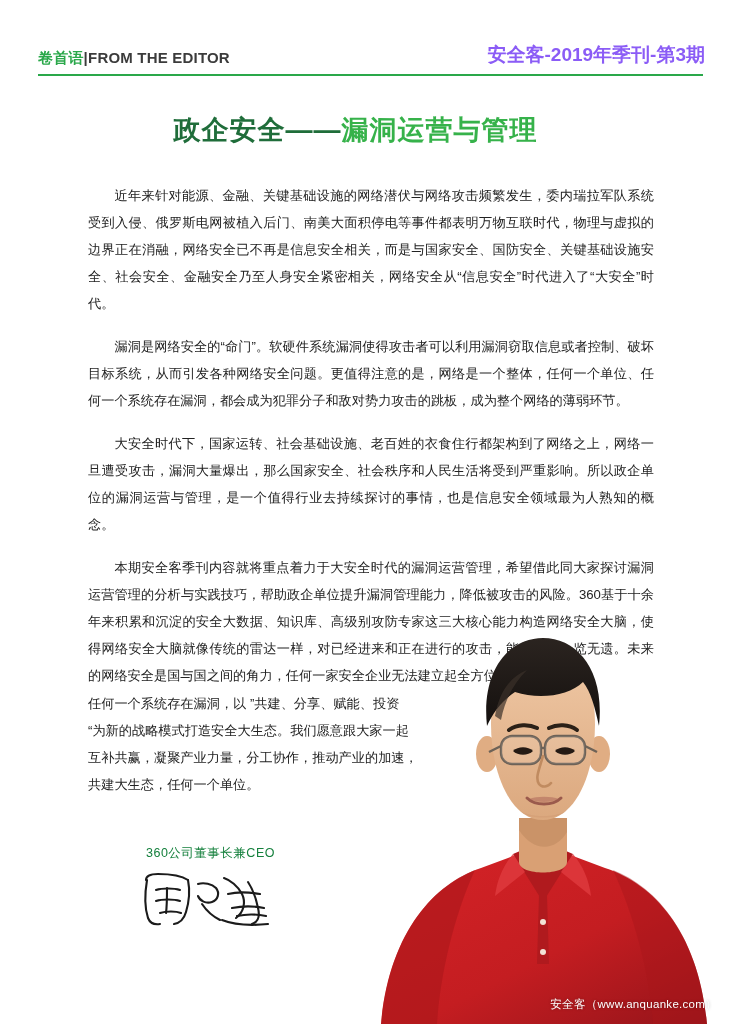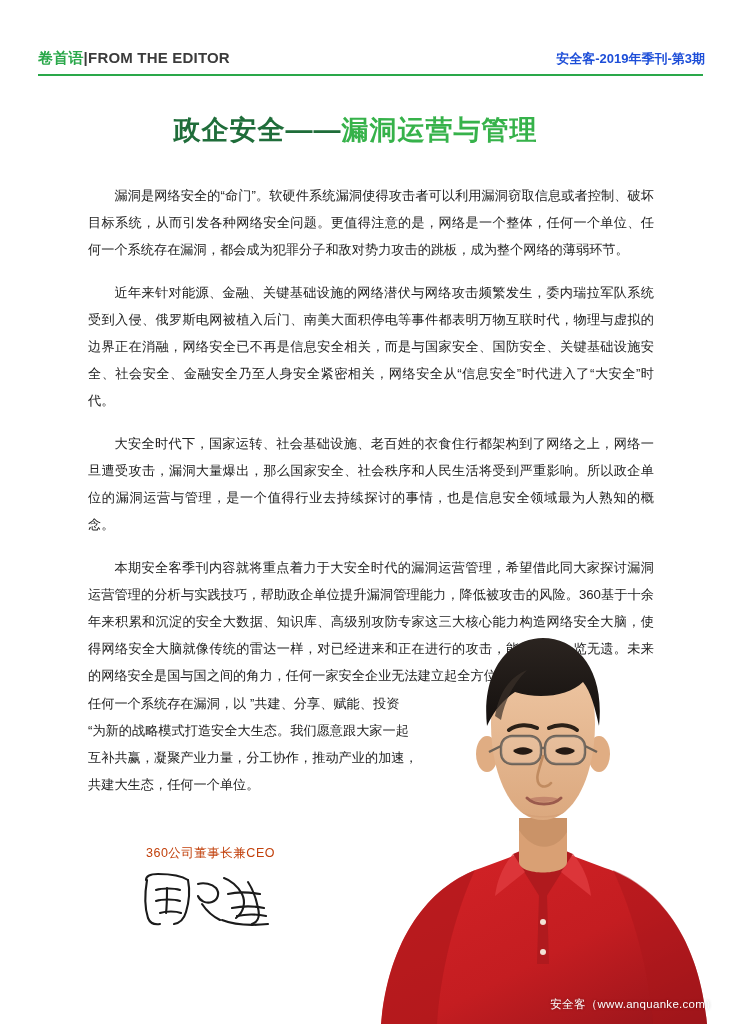--- a/index.html
+++ b/index.html
@@ -30,23 +30,23 @@
   .header-left {
     font-size: 15px;
     font-weight: bold;
     letter-spacing: 0.2px;
     white-space: nowrap;
   }
   .header-left .cn { color: #2aa84a; }
   .header-left .sep { color: #3b3b3b; }
   .header-left .en { color: #3b3b3b; }
   .header-right {
-    font-size: 13px;
+    font-size: 19px;
     font-weight: bold;
-    color: #1d4ed8;
+    color: #8b5cf6;
     white-space: nowrap;
   }
   .header-rule {
     position: absolute;
     left: 38px; top: 74px;
     width: 665px;
     height: 2px;
     background: #2aa84a;
   }
 
@@ -88,21 +88,21 @@
     line-height: 27px;
     color: #222222;
   }
   .tail-lines div { white-space: nowrap; }
 
   
   .sig-title {
     position: absolute;
     left: 146px; top: 845px;
     font-size: 12.5px;
-    color: #c2410c;
+    color: #15803d;
     letter-spacing: 0.5px;
   }
   .sig-mark {
     position: absolute;
     left: 136px; top: 868px;
     width: 140px; height: 62px;
   }
 
   
   .photo {
@@ -136,22 +136,22 @@
     </div>
     <div class="header-right">安全客-2019年季刊-第3期</div>
   </div>
   <div class="header-rule"></div>
 
   <div class="title">
     <span class="t-dark">政企安全——</span><span class="t-green">漏洞运营与管理</span>
   </div>
 
   <div class="body">
+    <p>近年来针对能源、金融、关键基础设施的网络潜伏与网络攻击频繁发生，委内瑞拉军队系统受到入侵、俄罗斯电网被植入后门、南美大面积停电等事件都表明万物互联时代，物理与虚拟的边界正在消融，网络安全已不再是信息安全相关，而是与国家安全、国防安全、关键基础设施安全、社会安全、金融安全乃至人身安全紧密相关，网络安全从“信息安全”时代进入了“大安全”时代。</p>
     <p>漏洞是网络安全的“命门”。软硬件系统漏洞使得攻击者可以利用漏洞窃取信息或者控制、破坏目标系统，从而引发各种网络安全问题。更值得注意的是，网络是一个整体，任何一个单位、任何一个系统存在漏洞，都会成为犯罪分子和敌对势力攻击的跳板，成为整个网络的薄弱环节。</p>
-    <p>近年来针对能源、金融、关键基础设施的网络潜伏与网络攻击频繁发生，委内瑞拉军队系统受到入侵、俄罗斯电网被植入后门、南美大面积停电等事件都表明万物互联时代，物理与虚拟的边界正在消融，网络安全已不再是信息安全相关，而是与国家安全、国防安全、关键基础设施安全、社会安全、金融安全乃至人身安全紧密相关，网络安全从“信息安全”时代进入了“大安全”时代。</p>
     <p>大安全时代下，国家运转、社会基础设施、老百姓的衣食住行都架构到了网络之上，网络一旦遭受攻击，漏洞大量爆出，那么国家安全、社会秩序和人民生活将受到严重影响。所以政企单位的漏洞运营与管理，是一个值得行业去持续探讨的事情，也是信息安全领域最为人熟知的概念。</p>
     <p class="tail" style="text-indent:2em;">本期安全客季刊内容就将重点着力于大安全时代的漏洞运营管理，希望借此同大家探讨漏洞运营管理的分析与实践技巧，帮助政企单位提升漏洞管理能力，降低被攻击的风险。360基于十余年来积累和沉淀的安全大数据、知识库、高级别攻防专家这三大核心能力构造网络安全大脑，使得网络安全大脑就像传统的雷达一样，对已经进来和正在进行的攻击，能够看得一览无遗。未来的网络安全是国与国之间的角力，任何一家安全企业无法建立起全方位的防护，必须</p>
   </div>
 
   <div class="tail-lines">
     <div>任何一个系统存在漏洞，以 ”共建、分享、赋能、投资</div>
     <div>“为新的战略模式打造安全大生态。我们愿意跟大家一起</div>
     <div>互补共赢，凝聚产业力量，分工协作，推动产业的加速，</div>
     <div>共建大生态，任何一个单位。</div>
   </div>

